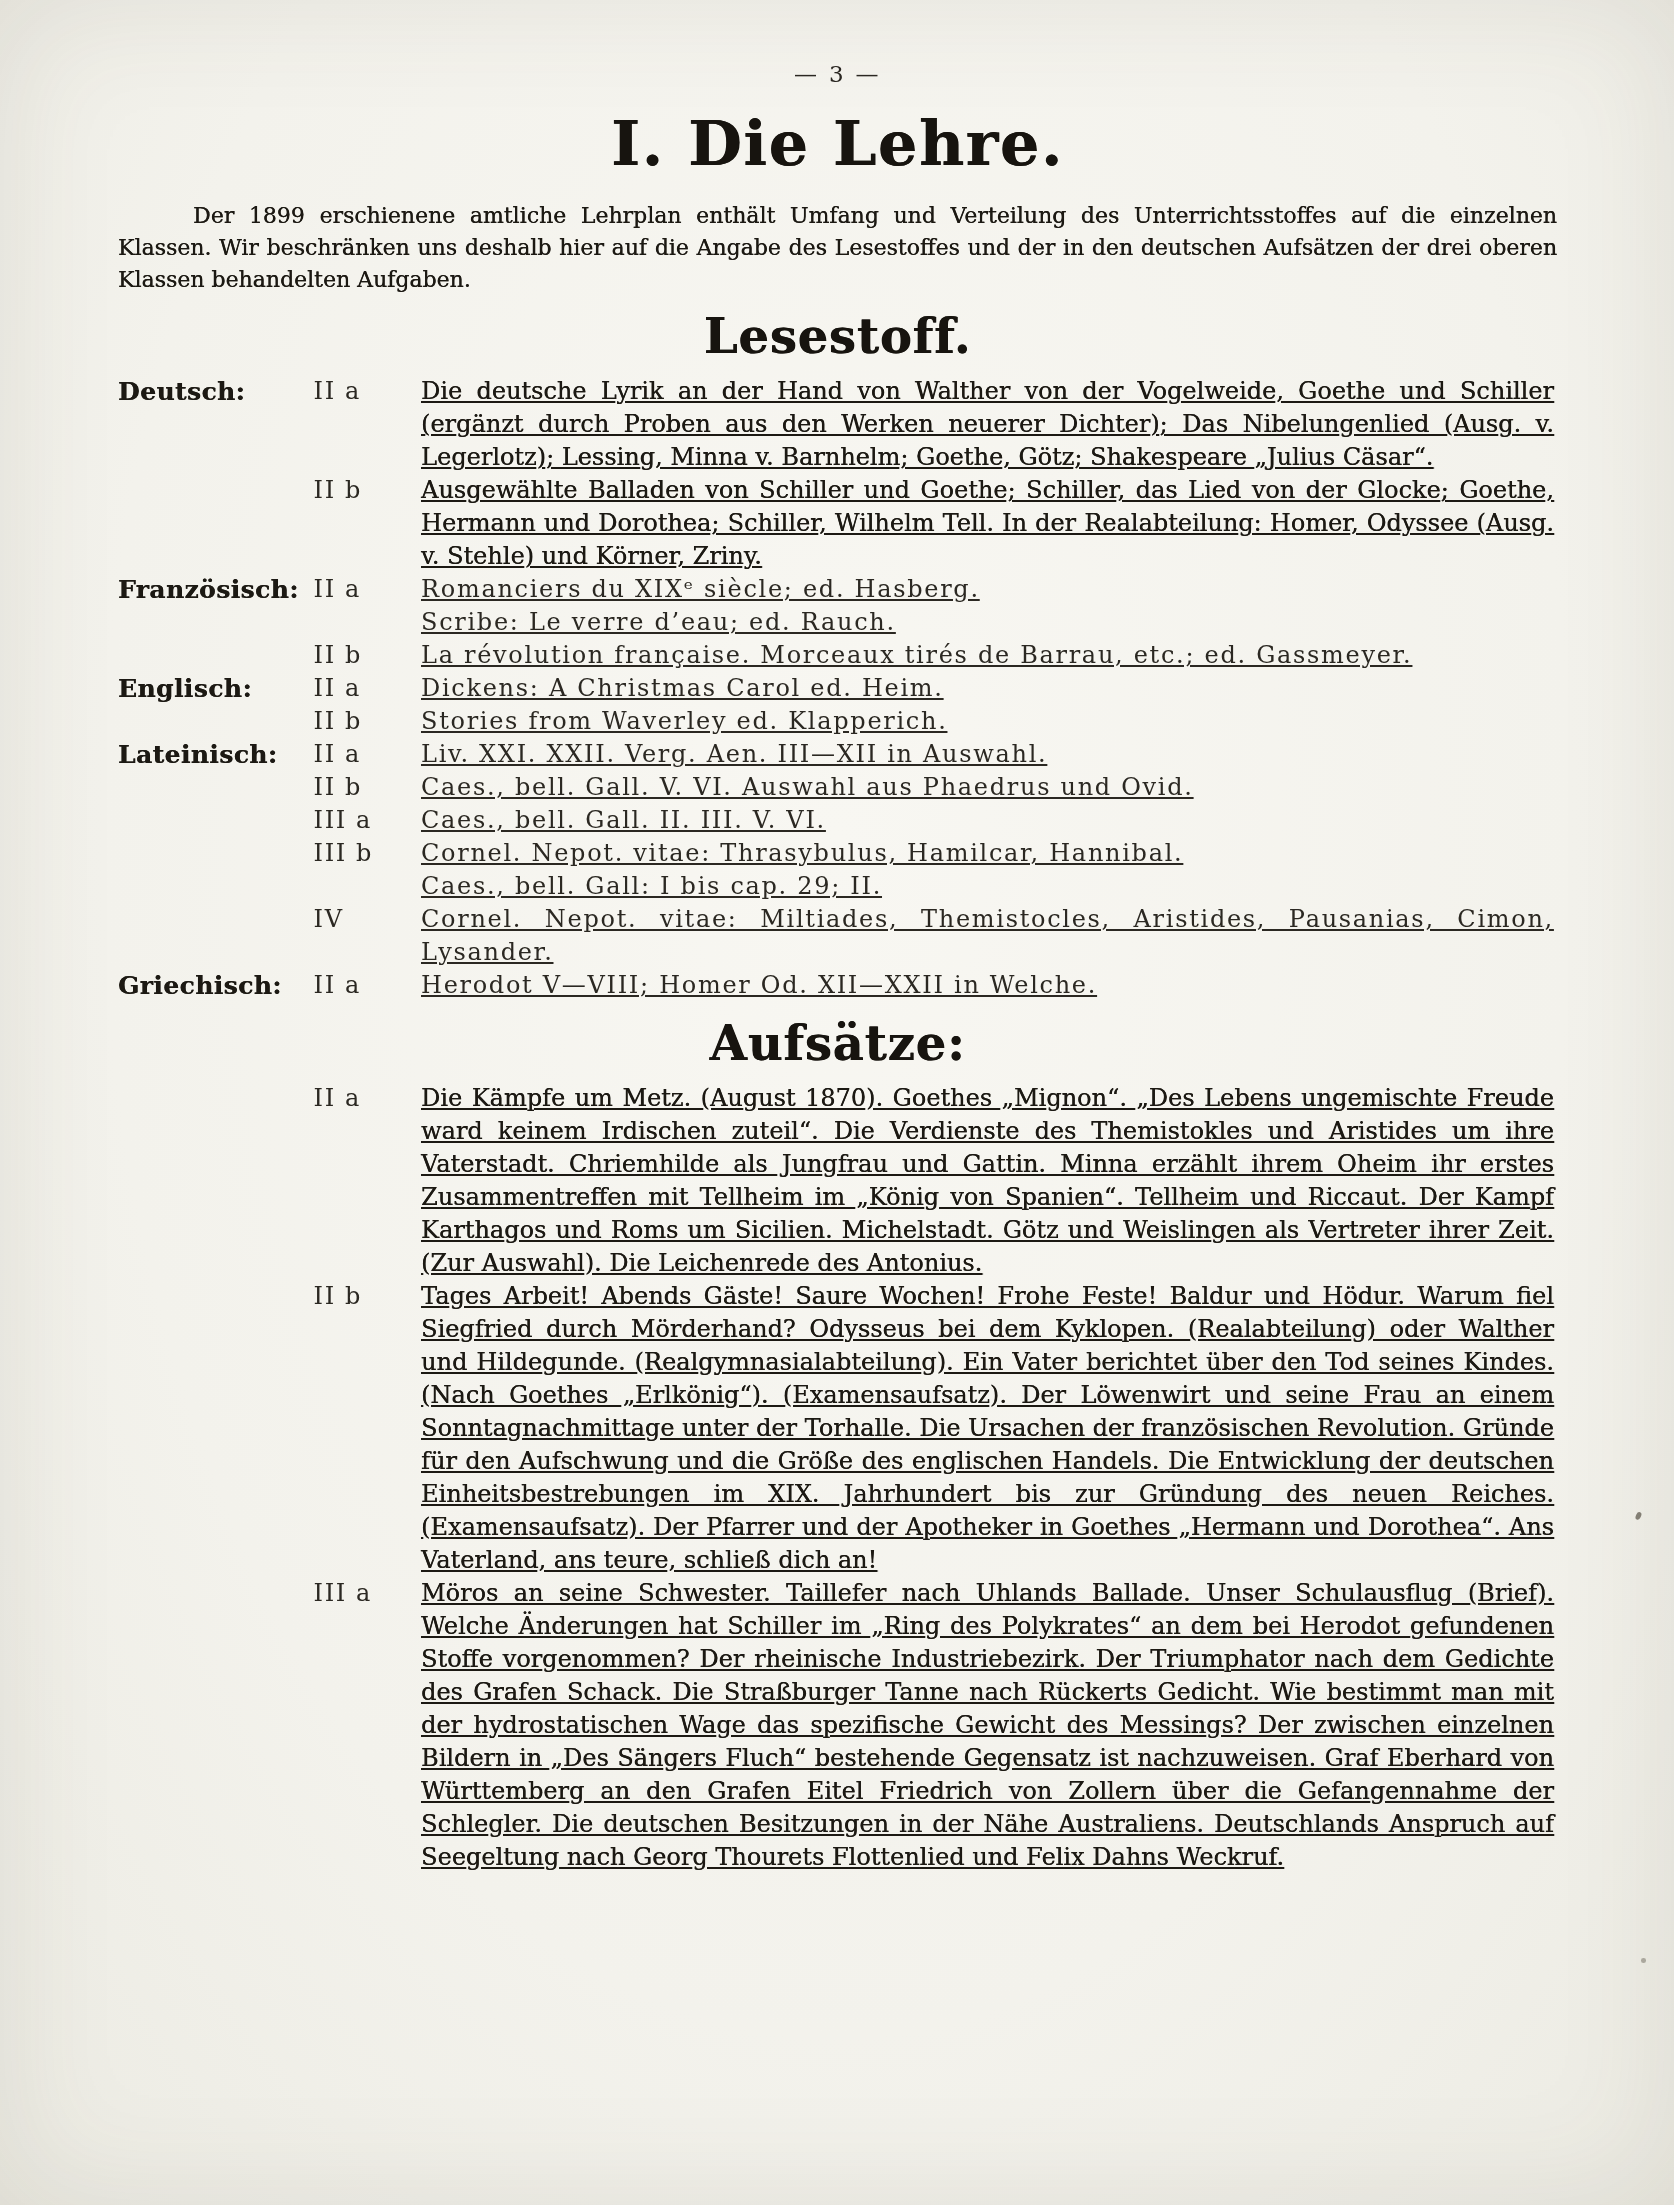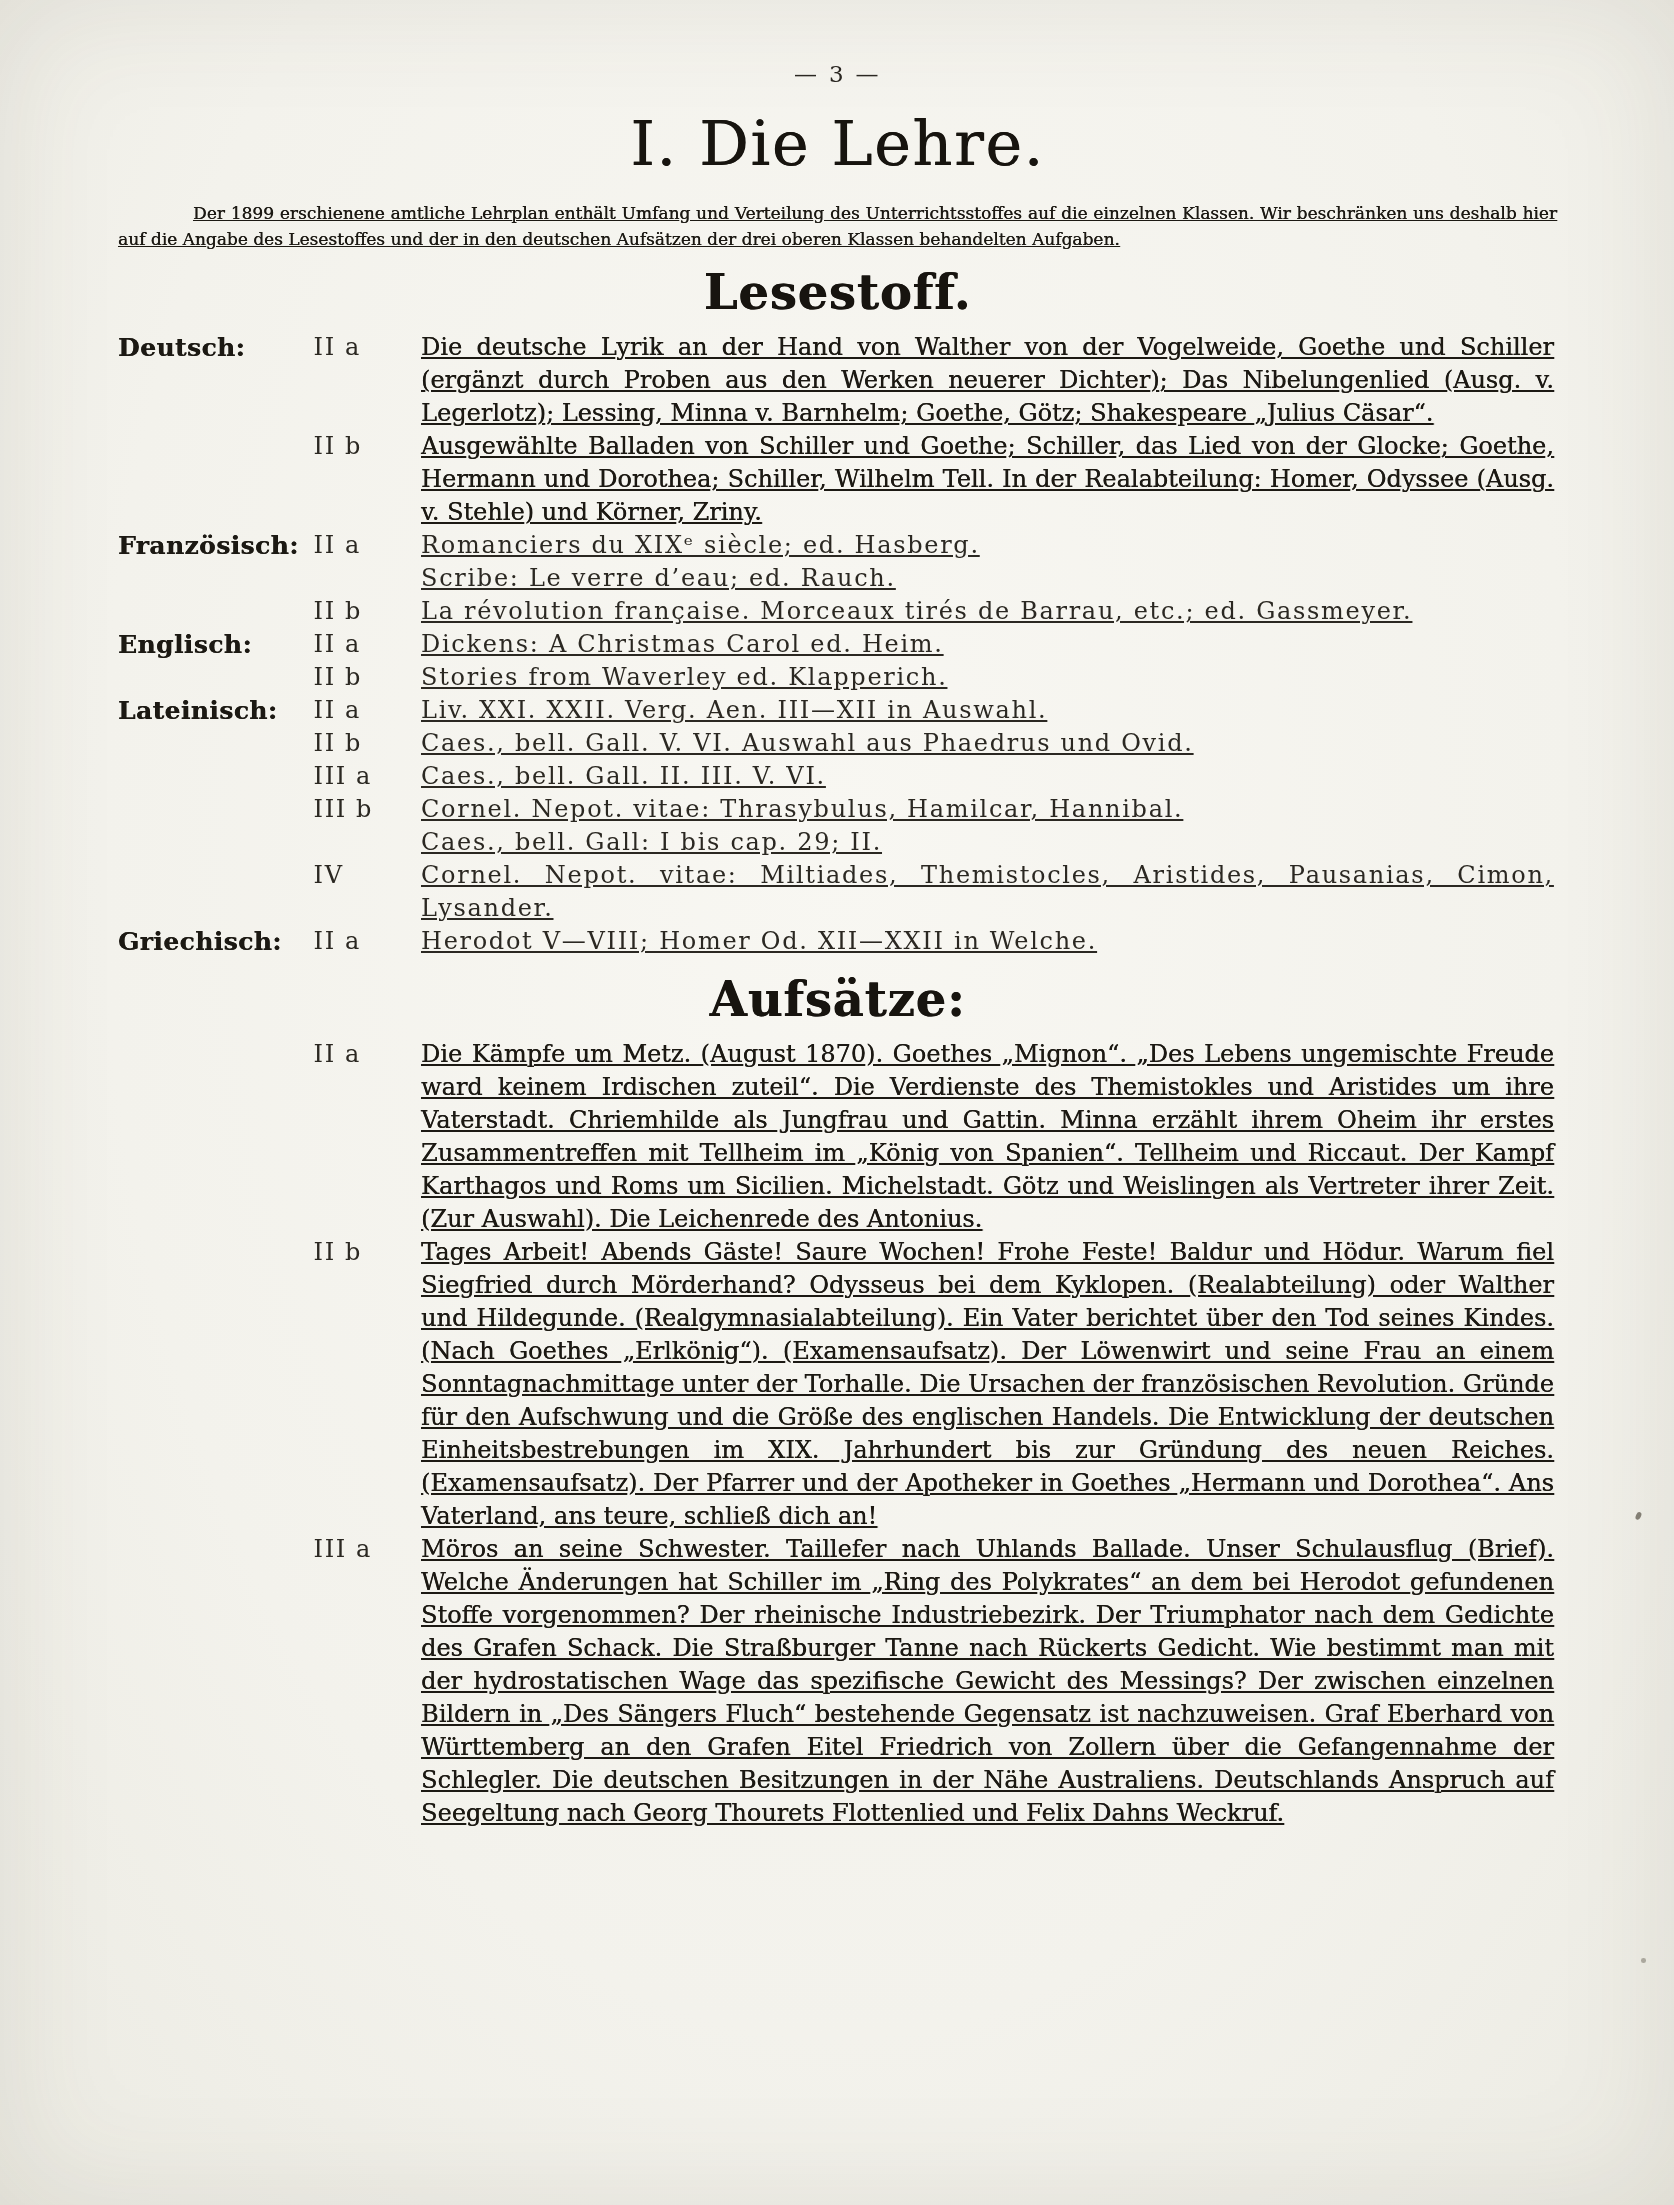--- a/index.html
+++ b/index.html
@@ -20,35 +20,34 @@
   }
   .page-number {
     text-align: center;
     font-size: 23px;
     letter-spacing: 2.3px;
     color: #2a2722;
   }
   .doc-title {
     text-align: center;
     font-size: 62px;
-    font-weight: normal;
+    font-weight: bold;
     letter-spacing: 1.6px;
     margin-top: 20px;
     margin-bottom: 20px;
     color: #17140f;
     text-shadow: 0.5px 0 0 currentColor;
   }
   .fraktur { text-shadow: 0.3px 0 0 currentColor; color: #1c1913; }
   .antiqua { letter-spacing: 1.7px; color: #2b2822; }
   .intro {
-    font-size: 17px;
-    line-height: 26px;
+    font-size: 22px;
+    line-height: 32px;
     text-align: justify;
     text-indent: 75px;
-    text-decoration: underline;
   }
   .section-heading {
     text-align: center;
     font-size: 48px;
     font-weight: bold;
     margin-top: 12.4px;
     margin-bottom: 11px;
     letter-spacing: 0.8px;
     color: #17140f;
     text-shadow: 0.5px 0 0 currentColor;

